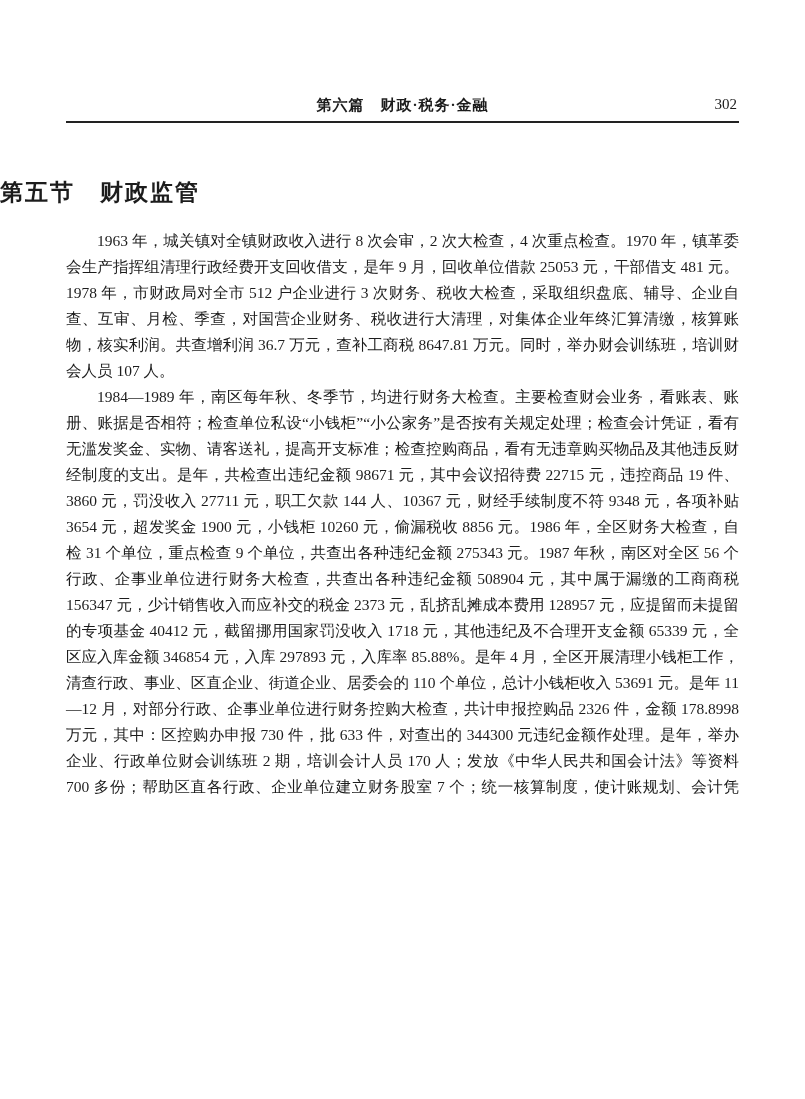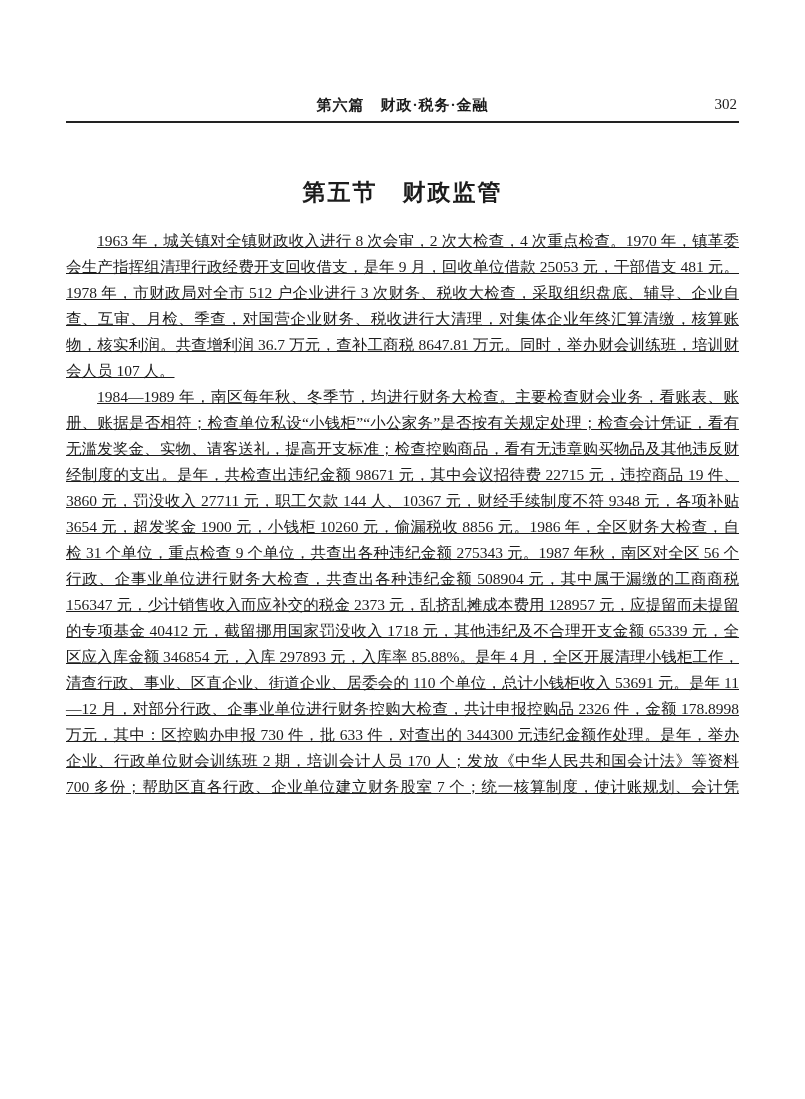--- a/index.html
+++ b/index.html
@@ -50,40 +50,38 @@
     right: 66px;
     border-top: 2px solid #222222;
     height: 0;
   }
   .section-title {
     position: absolute;
     top: 177px;
     left: 0;
     right: 0;
     margin: 0;
-    text-align: center;
     font-size: 23px;
     font-weight: bold;
     letter-spacing: 2px;
   }
   .body-text {
     position: absolute;
     top: 228px;
     left: 66px;
     width: 673px;
     font-size: 15.5px;
     line-height: 26px;
     text-align: justify;
     text-justify: inter-ideograph;
   }
   .body-text p {
     margin: 0;
     padding: 0;
     text-indent: 2em;
-    text-decoration: underline;
   }
 </style>
 </head>
 <body>
 
 <div class="page">
 
   <div class="running-header">
     <div class="chapter-title">第六篇　财政·税务·金融</div>
     <div class="page-number">302</div>

